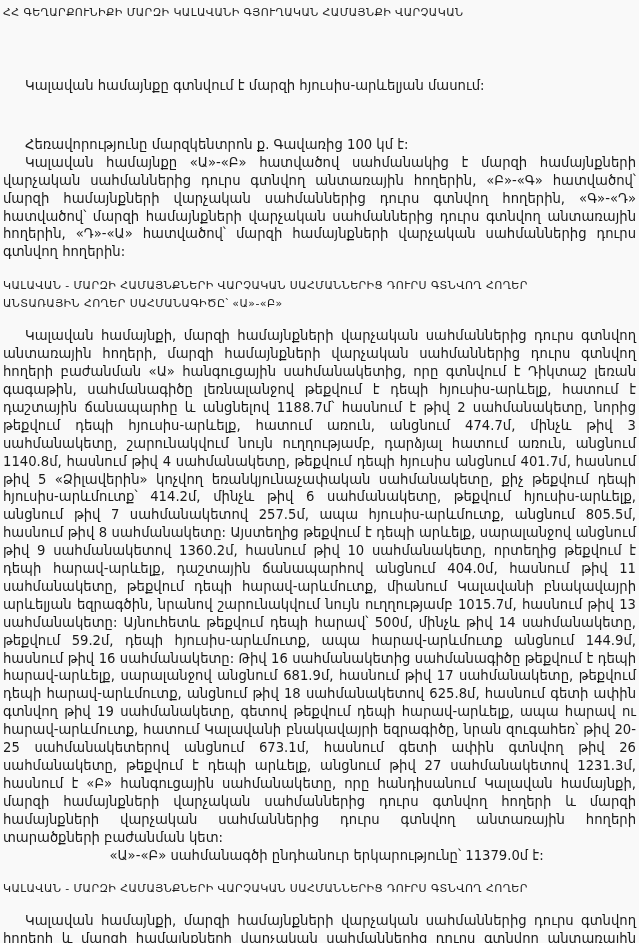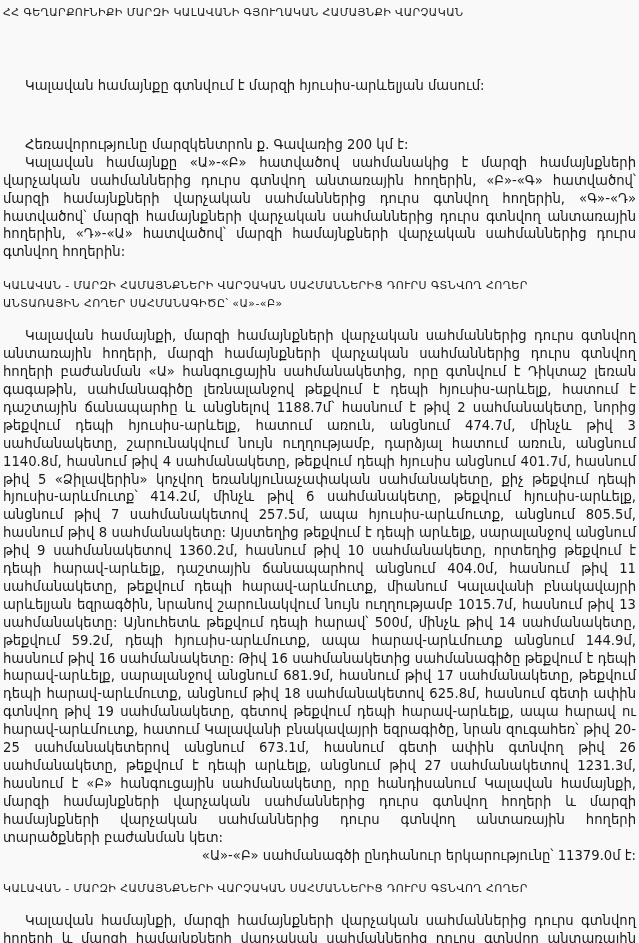--- a/index.html
+++ b/index.html
@@ -32,35 +32,35 @@
     }
     .h-main { margin-top: 0; }
     .h-section { margin-top: 16px; margin-bottom: 14px; }
     p {
       margin: 0;
       text-align: justify;
       text-indent: 22px;
     }
     .gap { height: 14px; }
     .intro-line { text-indent: 22px; text-align: left; margin-top: 41px; }
-    .total { text-indent: 14px; text-align: right; }
+    .total { text-indent: 14px; text-align: center; }
   </style>
 </head>
 <body>
 
 <div class="page">
   <h1 class="heading h-main">
     <div>ՀՀ ԳԵՂԱՐՔՈՒՆԻՔԻ ՄԱՐԶԻ ԿԱԼԱՎԱՆԻ ԳՅՈՒՂԱԿԱՆ ՀԱՄԱՅՆՔԻ ՎԱՐՉԱԿԱՆ</div>
   </h1>
 
   <div class="gap"></div>
 
   <div>
     <div class="intro-line" style="text-indent:22px">Կալավան համայնքը գտնվում է մարզի հյուսիս-արևելյան մասում:</div>
-    <div class="intro-line" style="text-indent:22px">Հեռավորությունը մարզկենտրոն ք. Գավառից   200 կմ է:</div>
+    <div class="intro-line" style="text-indent:22px">Հեռավորությունը մարզկենտրոն ք. Գավառից   100 կմ է:</div>
     <p>Կալավան համայնքը «Ա»-«Բ» հատվածով սահմանակից է մարզի համայնքների վարչական սահմաններից դուրս գտնվող անտառային հողերին, «Բ»-«Գ» հատվածով՝ մարզի համայնքների վարչական սահմաններից դուրս գտնվող հողերին, «Գ»-«Դ» հատվածով՝ մարզի համայնքների վարչական սահմաններից դուրս գտնվող անտառային հողերին, «Դ»-«Ա» հատվածով՝ մարզի համայնքների վարչական սահմաններից դուրս գտնվող հողերին:</p>
   </div>
 
   <section>
     <h2 class="heading h-section">
       <div>ԿԱԼԱՎԱՆ - ՄԱՐԶԻ ՀԱՄԱՅՆՔՆԵՐԻ ՎԱՐՉԱԿԱՆ ՍԱՀՄԱՆՆԵՐԻՑ ԴՈՒՐՍ ԳՏՆՎՈՂ ՀՈՂԵՐ</div>
       <div>ԱՆՏԱՌԱՅԻՆ ՀՈՂԵՐ   ՍԱՀՄԱՆԱԳԻԾԸ՝   «Ա»-«Բ»</div>
     </h2>
     <p>Կալավան համայնքի, մարզի համայնքների վարչական սահմաններից դուրս գտնվող անտառային հողերի, մարզի համայնքների վարչական սահմաններից դուրս գտնվող հողերի բաժանման «Ա» հանգուցային սահմանակետից, որը գտնվում է Դիկտաշ լեռան գագաթին, սահմանագիծը լեռնալանջով թեքվում է դեպի հյուսիս-արևելք, հատում է դաշտային ճանապարհը և անցնելով 1188.7մ՝ հասնում է թիվ 2 սահմանակետը, նորից թեքվում դեպի հյուսիս-արևելք, հատում առուն, անցնում 474.7մ, մինչև թիվ 3 սահմանակետը, շարունակվում նույն ուղղությամբ, դարձյալ հատում առուն, անցնում 1140.8մ, հասնում թիվ 4 սահմանակետը, թեքվում դեպի հյուսիս անցնում 401.7մ, հասնում թիվ 5 «Ձիլավերին» կոչվող եռանկյունաչափական սահմանակետը, քիչ թեքվում դեպի հյուսիս-արևմուտք՝ 414.2մ, մինչև թիվ 6 սահմանակետը, թեքվում հյուսիս-արևելք, անցնում թիվ 7 սահմանակետով  257.5մ, ապա հյուսիս-արևմուտք, անցնում 805.5մ, հասնում թիվ 8 սահմանակետը: Այստեղից թեքվում է դեպի արևելք, սարալանջով անցնում թիվ 9 սահմանակետով  1360.2մ, հասնում թիվ 10 սահմանակետը, որտեղից թեքվում է դեպի հարավ-արևելք, դաշտային ճանապարհով անցնում 404.0մ, հասնում թիվ 11 սահմանակետը, թեքվում դեպի հարավ-արևմուտք, միանում Կալավանի բնակավայրի արևելյան եզրագծին, նրանով շարունակվում նույն ուղղությամբ 1015.7մ, հասնում թիվ 13 սահմանակետը: Այնուհետև թեքվում դեպի հարավ՝ 500մ, մինչև թիվ 14 սահմանակետը, թեքվում 59.2մ, դեպի հյուսիս-արևմուտք, ապա հարավ-արևմուտք անցնում 144.9մ, հասնում թիվ 16 սահմանակետը: Թիվ 16 սահմանակետից սահմանագիծը թեքվում է դեպի հարավ-արևելք, սարալանջով անցնում 681.9մ, հասնում թիվ 17 սահմանակետը, թեքվում դեպի հարավ-արևմուտք, անցնում թիվ 18 սահմանակետով 625.8մ, հասնում գետի ափին գտնվող  թիվ 19 սահմանակետը, գետով թեքվում դեպի հարավ-արևելք, ապա հարավ ու հարավ-արևմուտք, հատում Կալավանի բնակավայրի եզրագիծը, նրան զուգահեռ՝ թիվ 20-25 սահմանակետերով անցնում 673.1մ, հասնում գետի ափին գտնվող թիվ 26 սահմանակետը, թեքվում է դեպի արևելք, անցնում թիվ 27 սահմանակետով 1231.3մ, հասնում է  «Բ» հանգուցային սահմանակետը, որը հանդիսանում Կալավան համայնքի, մարզի համայնքների վարչական սահմաններից դուրս գտնվող հողերի և մարզի համայնքների վարչական սահմաններից դուրս գտնվող անտառային հողերի տարածքների բաժանման կետ:</p>
     <div class="total">«Ա»-«Բ» սահմանագծի ընդհանուր երկարությունը՝  11379.0մ է:</div>

